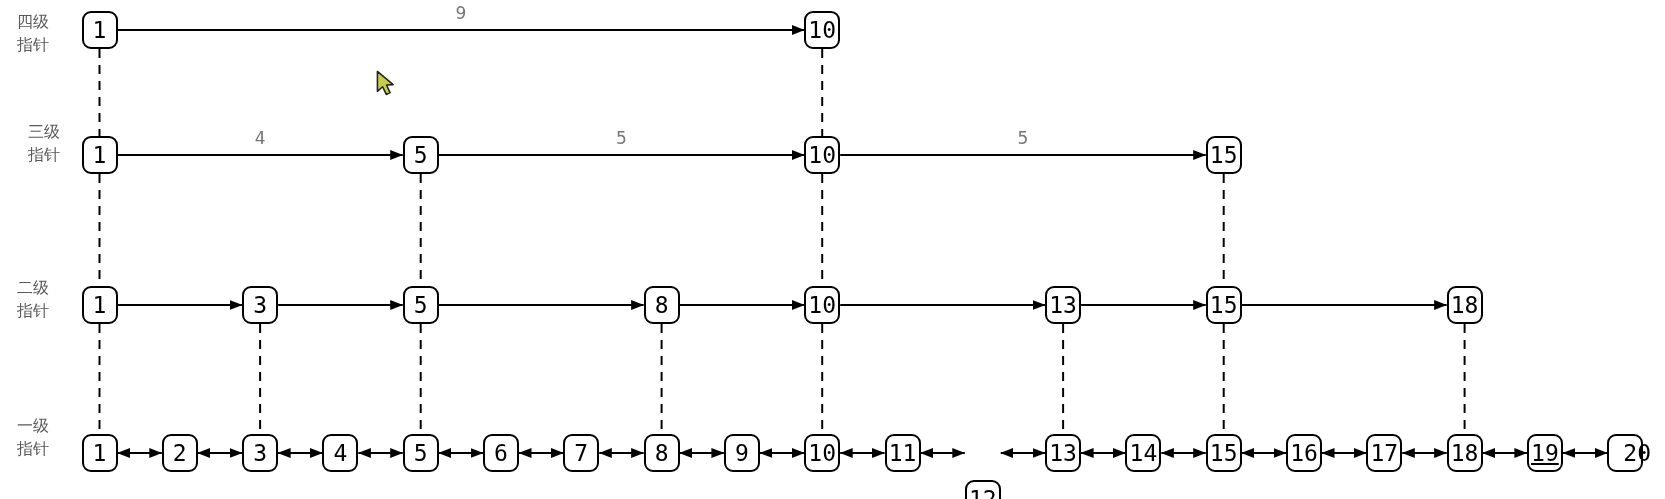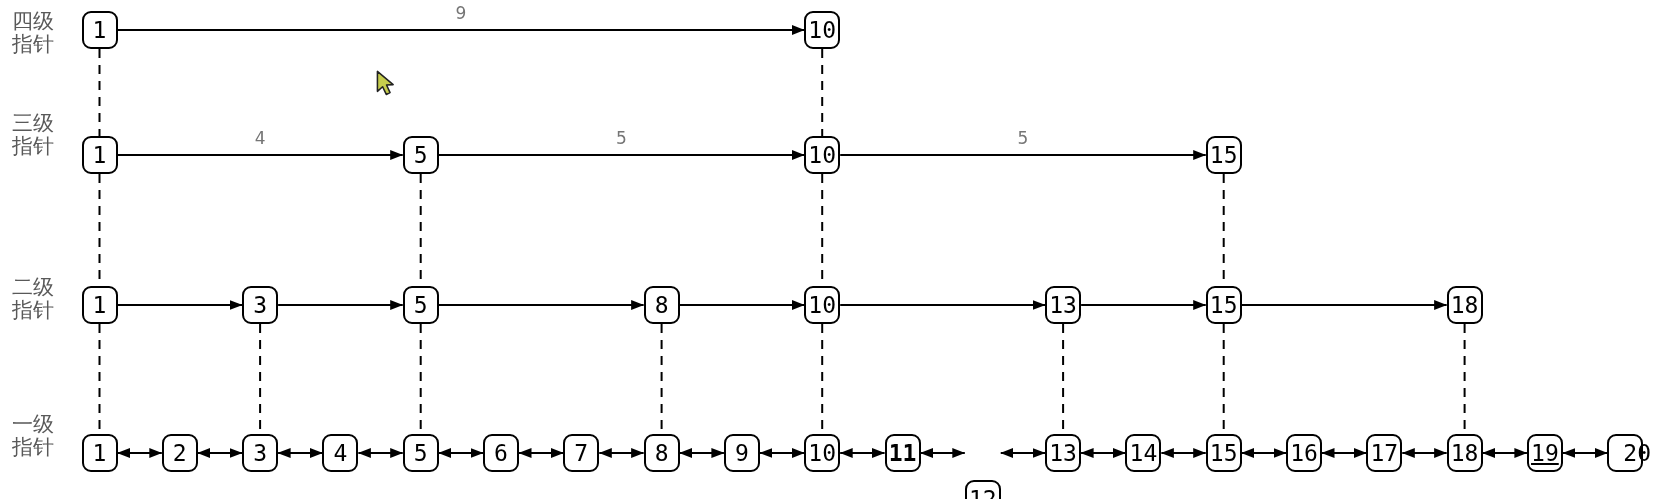--- a/index.html
+++ b/index.html
@@ -35,21 +35,21 @@
     font-family: "DejaVu Sans Mono", monospace;
     font-size: 23px;
     line-height: 1;
     color: var(--node-text, #000);
   }
   .level-label {
     position: absolute;
     left: 6px;
     width: 54px;
     text-align: center;
-    font-size: 21px;
+    font-size: 16px;
     line-height: 23px;
     color: var(--level-label, #595959);
     white-space: nowrap;
   }
   .arrow-label {
     position: absolute;
     width: 44px;
     margin-left: -22px;
     text-align: center;
     font-size: 17px;
@@ -122,21 +122,21 @@
         <div>四级</div>
         <div>指针</div>
       </div>
       <div class="node" style="left: 81.5px; top: 11px;">
         <span>1</span>
       </div>
       <div class="arrow-label" style="left: 460.85px; top: 3px;">9</div>
       <div class="node" style="left: 804.2px; top: 11px;">
         <span>10</span>
       </div>
-      <div class="level-label" style="top: 112px;">
+      <div class="level-label" style="top: 120px; text-align: right;">
         <div>三级</div>
         <div>指针</div>
       </div>
       <div class="node" style="left: 81.5px; top: 136px;">
         <span>1</span>
       </div>
       <div class="arrow-label" style="left: 260.1px; top: 128px;">4</div>
       <div class="node" style="left: 402.7px; top: 136px;">
         <span>5</span>
       </div>
@@ -169,21 +169,21 @@
       </div>
       <div class="node" style="left: 1045.1px; top: 286px;">
         <span>13</span>
       </div>
       <div class="node" style="left: 1205.7px; top: 286px;">
         <span>15</span>
       </div>
       <div class="node" style="left: 1446.6px; top: 286px;">
         <span>18</span>
       </div>
-      <div class="level-label" style="top: 414px; font-family: Liberation Mono, monospace;">
+      <div class="level-label" style="top: 414px;">
         <div>一级</div>
         <div>指针</div>
       </div>
       <div class="node" style="left: 81.5px; top: 434px;">
         <span>1</span>
       </div>
       <div class="node" style="left: 161.8px; top: 434px;">
         <span>2</span>
       </div>
       <div class="node" style="left: 242.1px; top: 434px;">
@@ -203,21 +203,21 @@
       </div>
       <div class="node" style="left: 643.6px; top: 434px;">
         <span>8</span>
       </div>
       <div class="node" style="left: 723.9px; top: 434px;">
         <span>9</span>
       </div>
       <div class="node" style="left: 804.2px; top: 434px;">
         <span>10</span>
       </div>
-      <div class="node" style="left: 884.5px; top: 434px; font-weight: bold;">
+      <div class="node" style="left: 884.5px; top: 434px;">
         <span>11</span>
       </div>
       <div class="node" style="left: 964.8px; top: 434px; margin-top: 46px;">
         <span>12</span>
       </div>
       <div class="node" style="left: 1045.1px; top: 434px;">
         <span>13</span>
       </div>
       <div class="node" style="left: 1125.4px; top: 434px;">
         <span>14</span>

